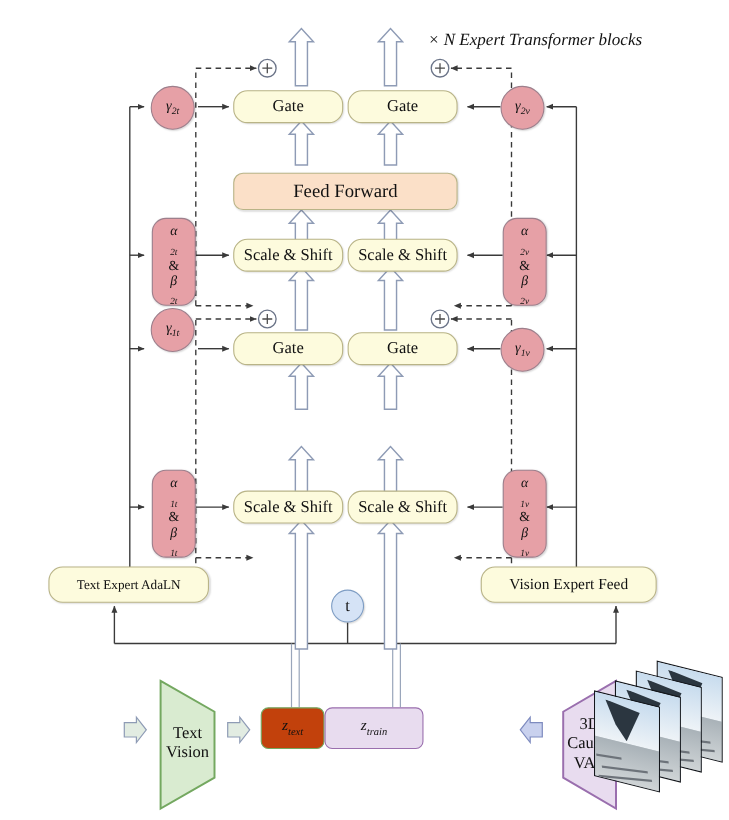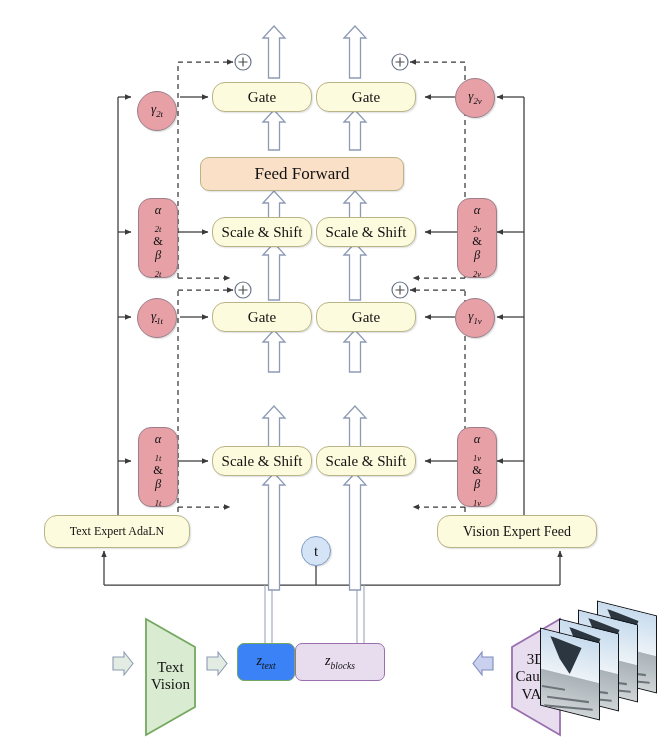--- a/index.html
+++ b/index.html
@@ -25,21 +25,21 @@
           font-size:12.5px;flex-direction:column;justify-content:space-around;
           padding:4px 0;box-shadow:1px 1px 1.5px rgba(0,0,0,.15);}
   .abpill span{display:block;}
   
   .tcirc{background:#d5e3f6;border:1.3px solid #7e9dc4;border-radius:50%;
          font-size:15px;box-shadow:1px 1px 1.5px rgba(0,0,0,.15);}
   
   .prompt{background:#ffffff;border:1.6px solid #2b3a57;border-radius:18px;
           font-size:13px;padding:4px 6px;}
   
-  .zgreen{background:#3b82f6;border:1.6px solid #74a860;border-radius:7px;font-size:14px;}
+  .zgreen{background:#c2410c;border:1.6px solid #74a860;border-radius:7px;font-size:14px;}
   .zpurple{background:#e8dcef;border:1.6px solid #9a6fae;border-radius:7px;font-size:14px;}
   .trapLabel{position:absolute;display:flex;align-items:center;justify-content:center;
              text-align:center;font-size:15px;line-height:1.15;}
 
   .title{position:absolute;font-style:italic;font-size:15.5px;white-space:nowrap;}
 
   sub{font-size:.68em;}
   .it{font-style:italic;}
 
   
@@ -172,32 +172,33 @@
       <path d="M238.5,62 L247.5,62 M243,57.5 L243,66.5"></path>
       <path d="M395.5,62 L404.5,62 M400,57.5 L400,66.5"></path>
       <path d="M238.5,290 L247.5,290 M243,285.5 L243,294.5"></path>
       <path d="M395.5,290 L404.5,290 M400,285.5 L400,294.5"></path>
     </g>
 
     <polygon points="146,619 195,647 195,707 146,735" fill="#d9ebd0" stroke="#74a860" stroke-width="1.8"></polygon>
     <polygon points="560,619 512,647 512,707 560,735" fill="#e8dcef" stroke="#9a6fae" stroke-width="1.8"></polygon>
   </svg>
 
-
-  <div class="node gcirc" style="left:137px;top:91px;width:40px;height:40px;">
+  <div class="title" style="left:389px;top:28px;">× N Expert Transformer blocks</div>
+
+  <div class="node gcirc" style="left:137px;top:78px;width:40px;height:40px;">
     <span class="it"><span>γ</span><sub class="it">2t</sub></span>
   </div>
 
   <div class="node abpill" style="left:138px;top:198px;width:40px;height:80px;">
     <span class="it"><span>α</span><sub class="it">2t</sub></span>
     <span>&amp;</span>
     <span class="it"><span>β</span><sub class="it">2t</sub></span>
   </div>
 
-  <div class="node gcirc" style="left:137px;top:298px;width:40px;height:40px;text-decoration:underline;">
+  <div class="node gcirc" style="left:137px;top:280px;width:40px;height:40px;text-decoration:underline;">
     <span class="it"><span>γ</span><sub class="it">1t</sub></span>
   </div>
 
   <div class="node abpill" style="left:138px;top:427px;width:40px;height:80px;">
     <span class="it"><span>α</span><sub class="it">1t</sub></span>
     <span>&amp;</span>
     <span class="it"><span>β</span><sub class="it">1t</sub></span>
   </div>
 
   <div class="node gcirc" style="left:455px;top:78px;width:40px;height:40px;">
@@ -216,21 +217,21 @@
 
   <div class="node abpill" style="left:457px;top:427px;width:40px;height:80px;">
     <span class="it"><span>α</span><sub class="it">1v</sub></span>
     <span>&amp;</span>
     <span class="it"><span>β</span><sub class="it">1v</sub></span>
   </div>
 
   <div class="node yblock" style="left:212px;top:82px;width:100px;height:30px;">Gate</div>
   <div class="node yblock" style="left:316px;top:82px;width:100px;height:30px;">Gate</div>
 
-  <div class="node oblock" style="left:200px;top:157px;width:204px;height:34px;">Feed Forward</div>
+  <div class="node oblock" style="left:212px;top:157px;width:204px;height:34px;">Feed Forward</div>
 
   <div class="node yblock" style="left:212px;top:217px;width:100px;height:30px;">Scale &amp; Shift</div>
   <div class="node yblock" style="left:316px;top:217px;width:100px;height:30px;">Scale &amp; Shift</div>
 
   <div class="node yblock" style="left:212px;top:302px;width:100px;height:30px;">Gate</div>
   <div class="node yblock" style="left:316px;top:302px;width:100px;height:30px;">Gate</div>
 
 
   <div class="node yblock" style="left:212px;top:446px;width:100px;height:30px;">Scale &amp; Shift</div>
   <div class="node yblock" style="left:316px;top:446px;width:100px;height:30px;">Scale &amp; Shift</div>
@@ -243,21 +244,21 @@
 
   <div class="trapLabel" style="left:146px;top:645px;width:49px;height:62px;flex-direction:column;">
     <span>Text</span>
     <span>Vision</span>
   </div>
 
   <div class="node zgreen" style="left:237px;top:643px;width:58px;height:38px;">
     <span class="it"><span>z</span><sub class="it">text</sub></span>
   </div>
   <div class="node zpurple" style="left:295px;top:643px;width:90px;height:38px;">
-    <span class="it"><span>z</span><sub class="it">blocks</sub></span>
+    <span class="it"><span>z</span><sub class="it">train</sub></span>
   </div>
 
   <div class="trapLabel" style="left:512px;top:640px;width:48px;height:74px;flex-direction:column;">
     <span>3D</span>
     <span>Causal</span>
     <span>VAE</span>
   </div>
 
   <div>
     <div class="frame" style="left:597px;top:608px;width:58px;height:76px;transform:skewY(14deg);">

